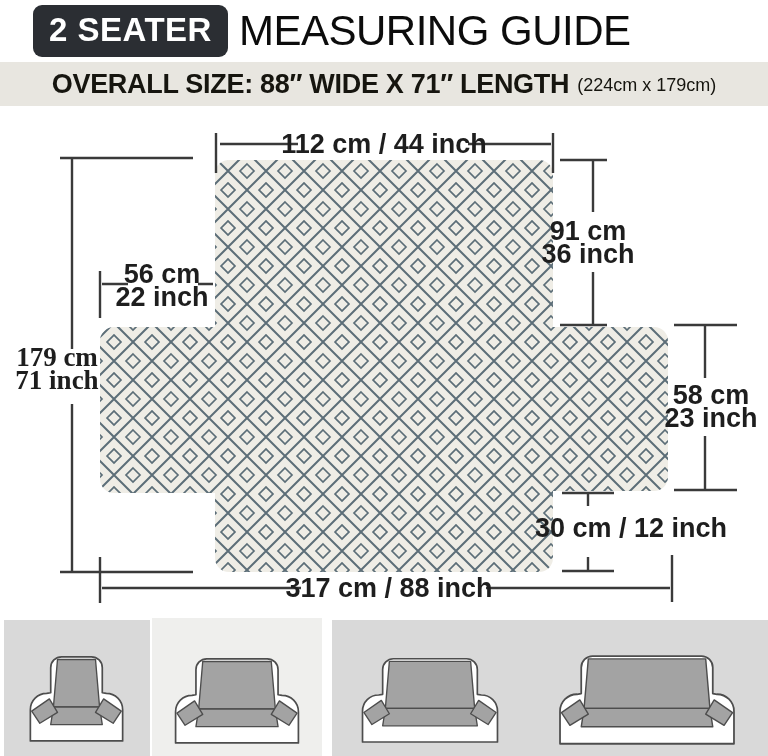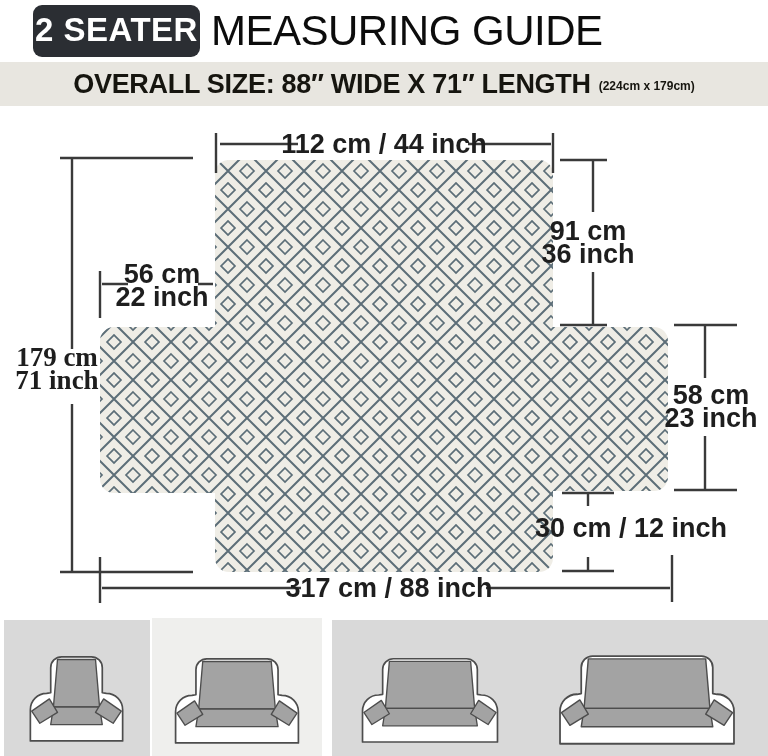--- a/index.html
+++ b/index.html
@@ -3,28 +3,28 @@
 <meta charset="utf-8">
 <style>
   html,body{margin:0;padding:0;background:#ffffff;}
   .page{position:relative;width:768px;height:756px;overflow:hidden;background:#fff;
         font-family:"Liberation Sans",sans-serif;}
 
   
   .header{position:absolute;left:0;top:0;width:768px;height:62px;background:#fff;
           display:flex;align-items:center;}
   .badge{margin-left:33px;background:#2b2e33;color:#fff;border-radius:9px;
-         font-size:33px;font-weight:700;padding:6px 2px 8px;letter-spacing:.5px;}
+         font-size:33px;font-weight:700;padding:6px 16px 8px;letter-spacing:.5px;}
   .title{margin-left:11px;color:#0c0c0c;font-size:42px;font-weight:400;letter-spacing:-.5px;}
 
   
   .overall{position:absolute;left:0;top:62px;width:768px;height:44px;background:#e8e6e0;
            display:flex;align-items:center;justify-content:center;color:#16150f;}
   .overall .main{font-size:27px;font-weight:700;letter-spacing:-.3px;}
-  .overall .paren{font-size:12px;font-weight:700;margin-left:8px;padding-top:3px;}
+  .overall .paren{font-size:18px;font-weight:400;margin-left:8px;padding-top:3px;}
 
   
   .diagram{position:absolute;left:0;top:118px;width:768px;height:500px;background:#fff;}
   .diagram svg{position:absolute;left:0;top:0;}
   .dim{position:absolute;transform:translate(-50%,-50%);font-weight:700;font-size:27px;
        color:#1e1e1e;text-align:center;line-height:23px;white-space:nowrap;}
 
   
   .sofa-row{position:absolute;left:0;top:618px;width:768px;height:138px;background:#fff;}
   .tile{position:absolute;top:2px;bottom:0;}

